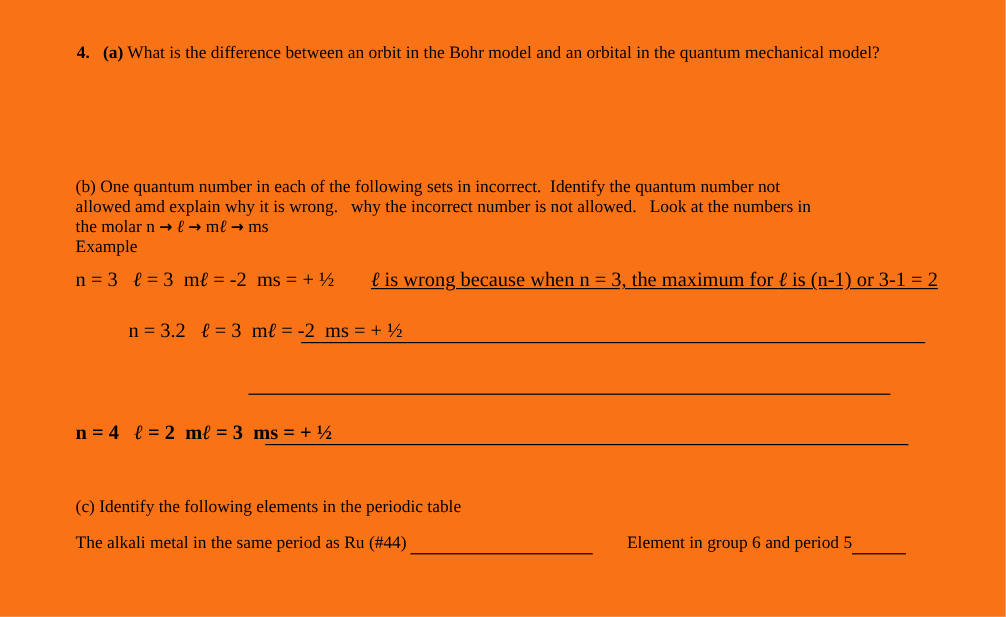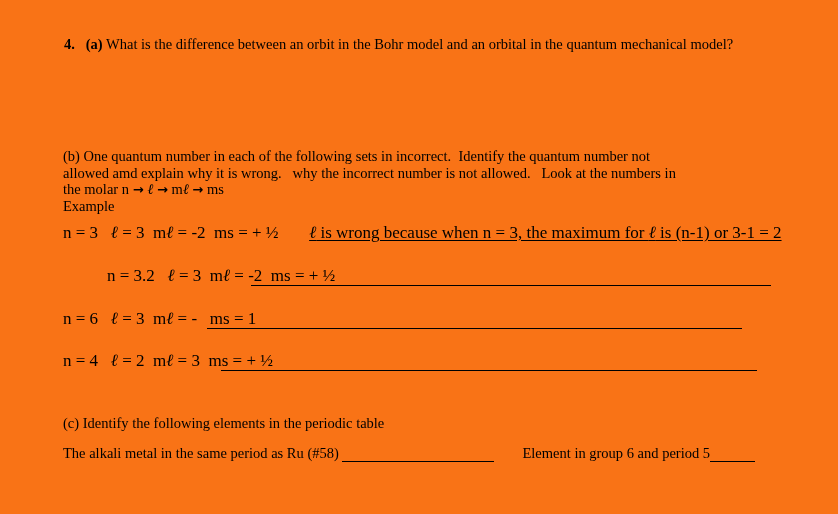--- a/index.html
+++ b/index.html
@@ -105,24 +105,23 @@
 <span>allowed amd explain why it is wrong.   why the incorrect number is not allowed.   Look at the numbers in</span>
 <span>the molar n </span><span class="arrow">→</span> <span class="ell">ℓ</span> <span class="arrow">→</span> <span>m</span><span class="ell">ℓ</span> <span class="arrow">→</span> <span>ms</span></div>
 
   <div class="para" id="qb-example">Example</div>
 
   <div class="qrow" style="left:63px; top:225px;"><span>n = 3</span>&nbsp;&nbsp; <span class="ell">ℓ</span><span> = 3</span>&nbsp; <span>m</span><span class="ell">ℓ</span><span> = -2</span>&nbsp; <span>ms = + ½</span>&nbsp;&nbsp;<span class="answer-underlined"><span style="display:inline-block;width:22px;">&nbsp;</span><span class="ell">ℓ</span><span> is wrong because when n = 3, the maximum for </span><span class="ell">ℓ</span><span> is (n-1) or 3-1 = 2</span></span></div>
 
   <div class="qrow" style="left:63px; top:268px;margin-left:44px;"><span>n = 3.2</span>&nbsp;&nbsp; <span class="ell">ℓ</span><span> = 3</span>&nbsp; <span>m</span><span class="ell">ℓ</span><span> = -2</span>&nbsp; <span>ms = + ½</span></div>
   <div class="blankline" style="left:251px; top:285px; width:520px;"></div>
 
-  <div class="qrow" style="left:63px; top:311px;"><span>n = 6</span>&nbsp;&nbsp; <span class="ell">ℓ</span><span> = 3</span>&nbsp; <span>m</span><span class="ell">ℓ</span><span> = - </span>&nbsp; <span>ms = 1</span></div>
   <div class="blankline" style="left:207px; top:328px; width:535px;"></div>
 
-  <div class="qrow" style="left:63px; top:353px;"><span>n = 4</span>&nbsp;&nbsp; <span class="ell">ℓ</span><span> = 2</span>&nbsp; <span>m</span><span class="ell">ℓ</span><span> = 3</span>&nbsp; <span>ms = + ½</span></div>
+  <div class="qrow" style="left:63px; top:353px;font-weight:bold;"><span>n = 4</span>&nbsp;&nbsp; <span class="ell">ℓ</span><span> = 2</span>&nbsp; <span>m</span><span class="ell">ℓ</span><span> = 3</span>&nbsp; <span>ms = + ½</span></div>
   <div class="blankline" style="left:221px; top:370px; width:536px;"></div>
 
   <div class="para" id="qc-intro">(c) Identify the following elements in the periodic table</div>
 
-  <div class="para" id="qc-row1"><span>The alkali metal in the same period as Ru (#58)</span> <span class="inline-blank" style="width:152px;"></span><span class="gap-sm"></span><span>Element in group 6 and period 5</span><span class="inline-blank" style="width:45px;"></span></div>
+  <div class="para" id="qc-row1"><span>The alkali metal in the same period as Ru (#44)</span> <span class="inline-blank" style="width:152px;"></span><span class="gap-sm"></span><span>Element in group 6 and period 5</span><span class="inline-blank" style="width:45px;"></span></div>
 
 
 </div>
 
 </body></html>

